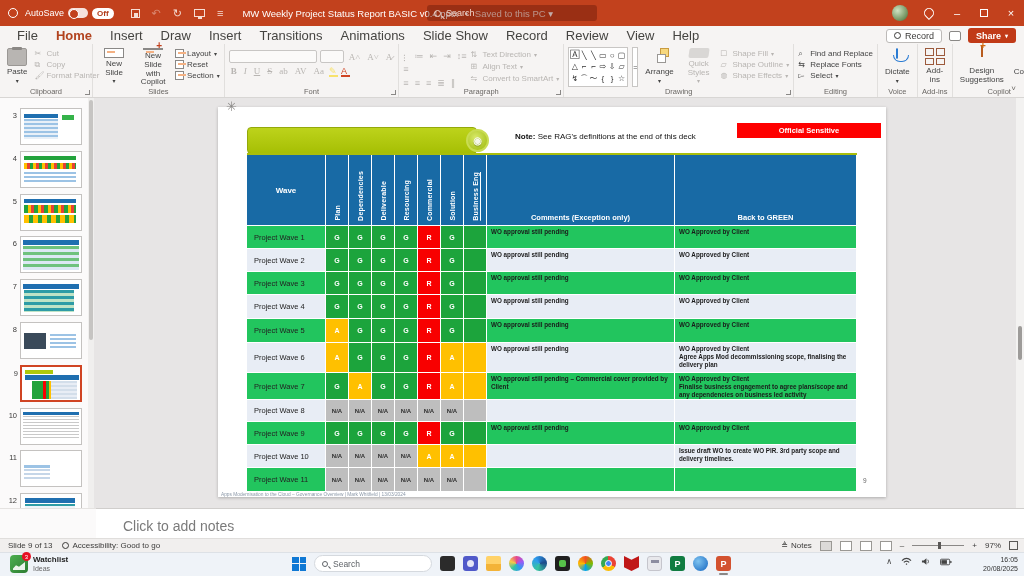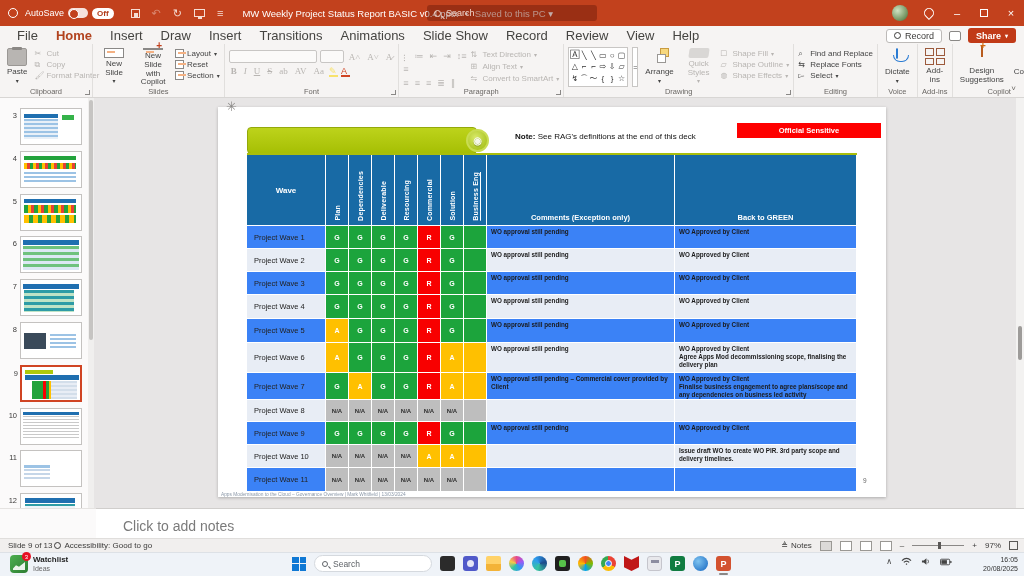--- a/index.html
+++ b/index.html
@@ -110,35 +110,35 @@
 
   
   .rag-table { position:absolute; left:29px; top:46px; width:610px; display:grid; grid-template-columns:78px repeat(7,22px) 187px 181px; gap:1px; background:#fff; border-top:2px solid #a9be0b; }
   .hc { background:#186aa5; color:#fff; font-weight:bold; }
   .hc.wave { display:flex; align-items:center; justify-content:center; font-size:8px; }
   .hc.vcell { display:flex; align-items:flex-end; justify-content:center; padding-bottom:4px; }
   .vtext { writing-mode:vertical-rl; transform:rotate(180deg); font-size:7px; letter-spacing:.2px; }
   .vtext.ul { text-decoration:underline; }
   .hc.bottom { display:flex; align-items:flex-end; justify-content:center; font-size:7.5px; padding-bottom:3px; }
   .wc { display:flex; align-items:center; padding-left:7px; font-size:7.5px; color:#222; }
-  .row-dark { background:#3b82f6; }
+  .row-dark { background:#22c55e; }
   .row-light { background:#e8edf5; }
   .st { display:flex; align-items:center; justify-content:center; font-size:7px; font-weight:bold; color:#fff; }
   .st.g { background:#1ca43c; } .st.a { background:#ffc000; } .st.r { background:#f80000; }
   .st.na { background:#bebebe; color:#2f2f2f; font-size:6px; }
   .tc { font-size:6.3px; color:#1a1a1a; padding:2px 4px; line-height:1.3; font-weight:600; white-space:pre-line; }
 
   
   .notesbar { position:absolute; left:96px; top:508px; width:928px; height:30px; background:#fff; border-top:1px solid #d0cecc; }
   .notes-ph { position:absolute; left:27px; top:9px; font-size:14px; color:#7a7a7a; }
   .notes-left { position:absolute; left:0; top:508px; width:96px; height:30px; background:#fbfafa; border-top:1px solid #e5e3e1; }
 
   
   .statusbar { position:absolute; left:0; top:538px; width:1024px; height:14px; background:#f1efee; border-top:1px solid #e0dedc; display:flex; align-items:center; font-size:8px; color:#3b3a39; }
-  .sb-left { display:flex; align-items:center; gap:2px; padding-left:8px; }
+  .sb-left { display:flex; align-items:center; gap:10px; padding-left:8px; }
   .acc { display:flex; align-items:center; gap:3px; }
   .acc-icon { width:7px; height:7px; border:1px solid #3b3a39; border-radius:50%; position:relative; }
   .sb-right { position:absolute; right:6px; display:flex; align-items:center; gap:8px; }
   .notes-toggle { display:flex; align-items:center; gap:3px; }
   .viewbtn { width:12px; height:10px; border:1px solid #9a9894; background:#fff; display:inline-block; }
   .viewbtn.active { background:#dcdad8; }
   .viewbtn.grid { background:linear-gradient(#fff,#fff), repeating-linear-gradient(90deg,#9a9894 0 2px,#fff 2px 5px); }
   .zoomline { width:52px; height:1px; background:#8a8886; position:relative; }
   .zoomline .zthumb { position:absolute; left:26px; top:-3px; width:3px; height:7px; background:#5a5856; }
   .fit-icon { width:9px; height:9px; border:1px solid #5a5856; position:relative; }

